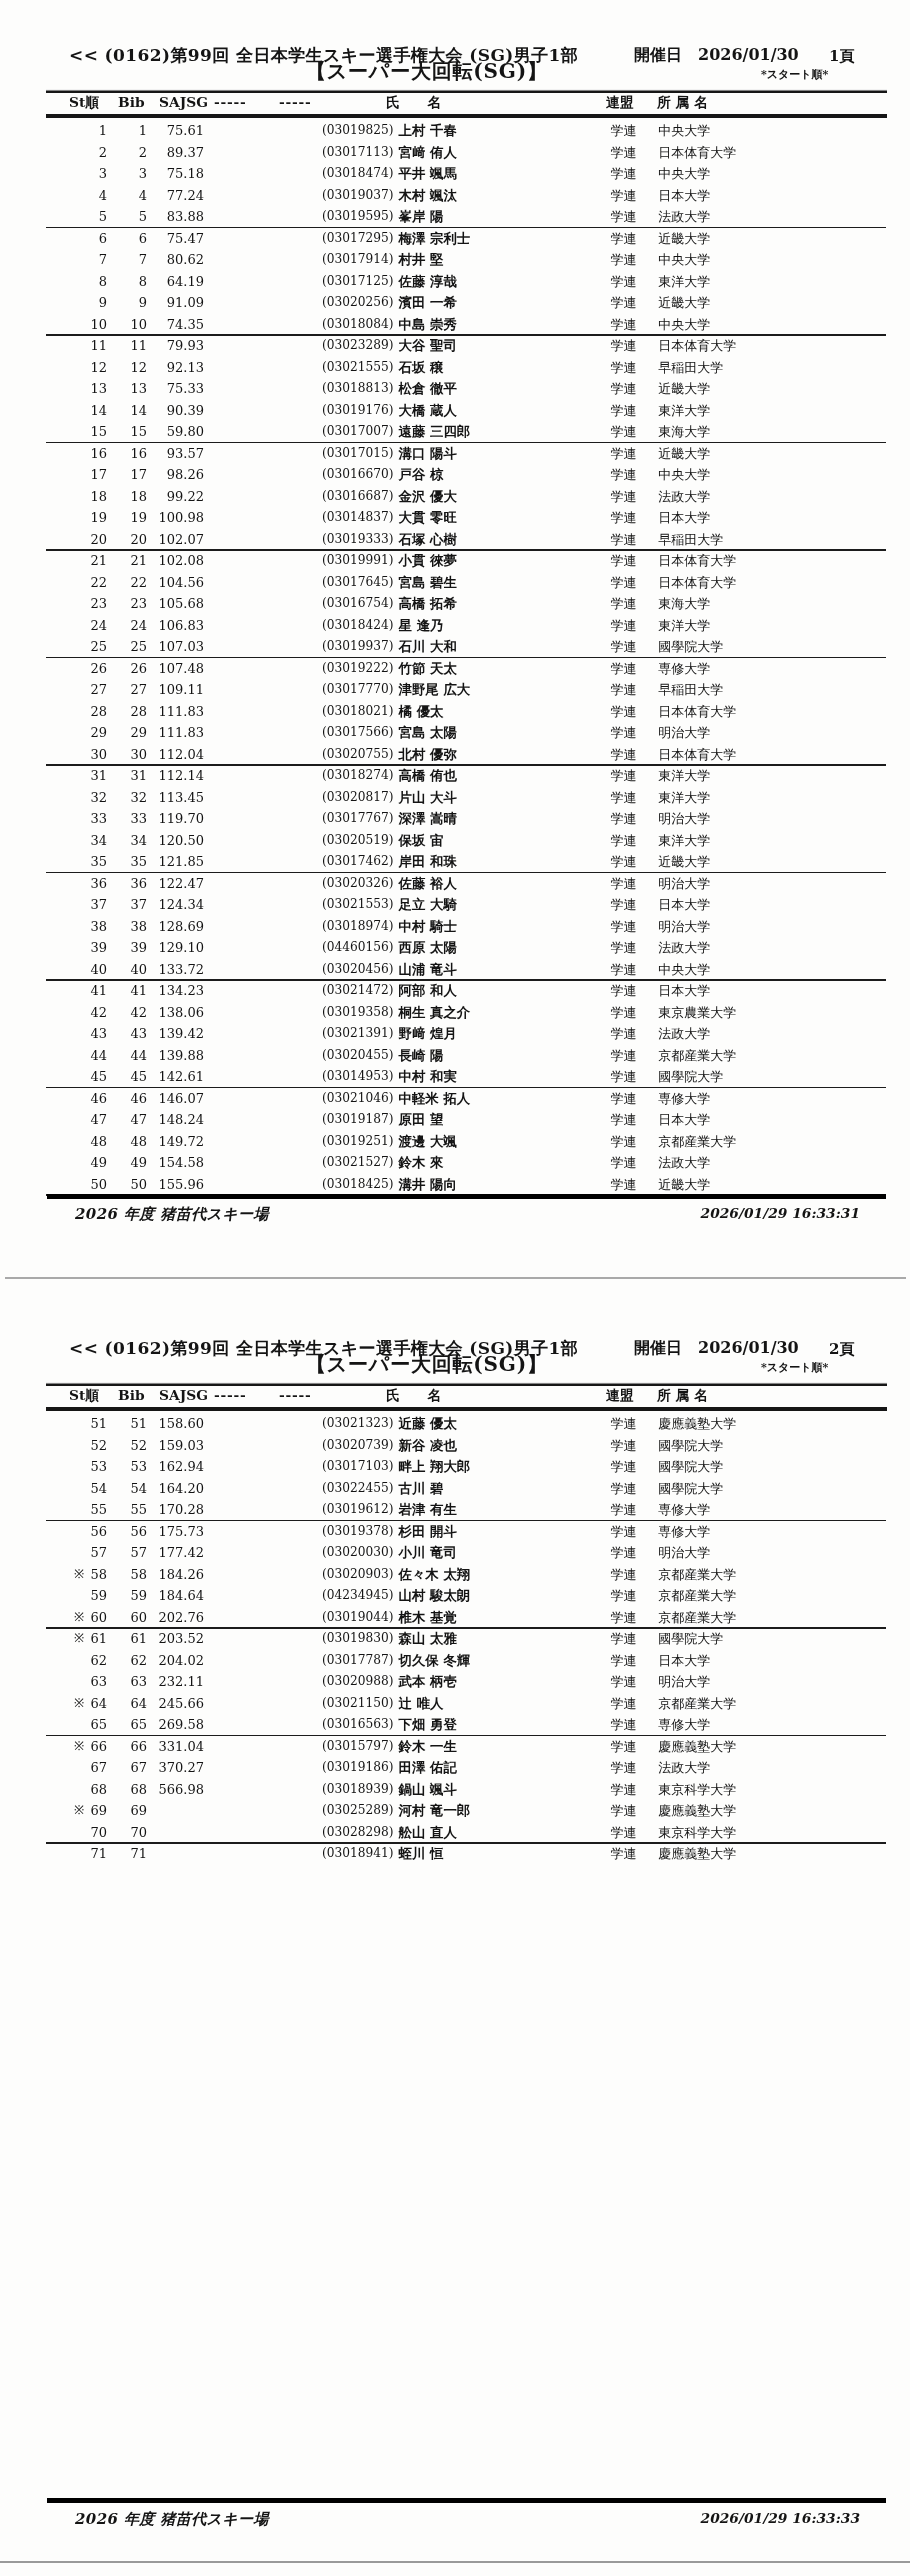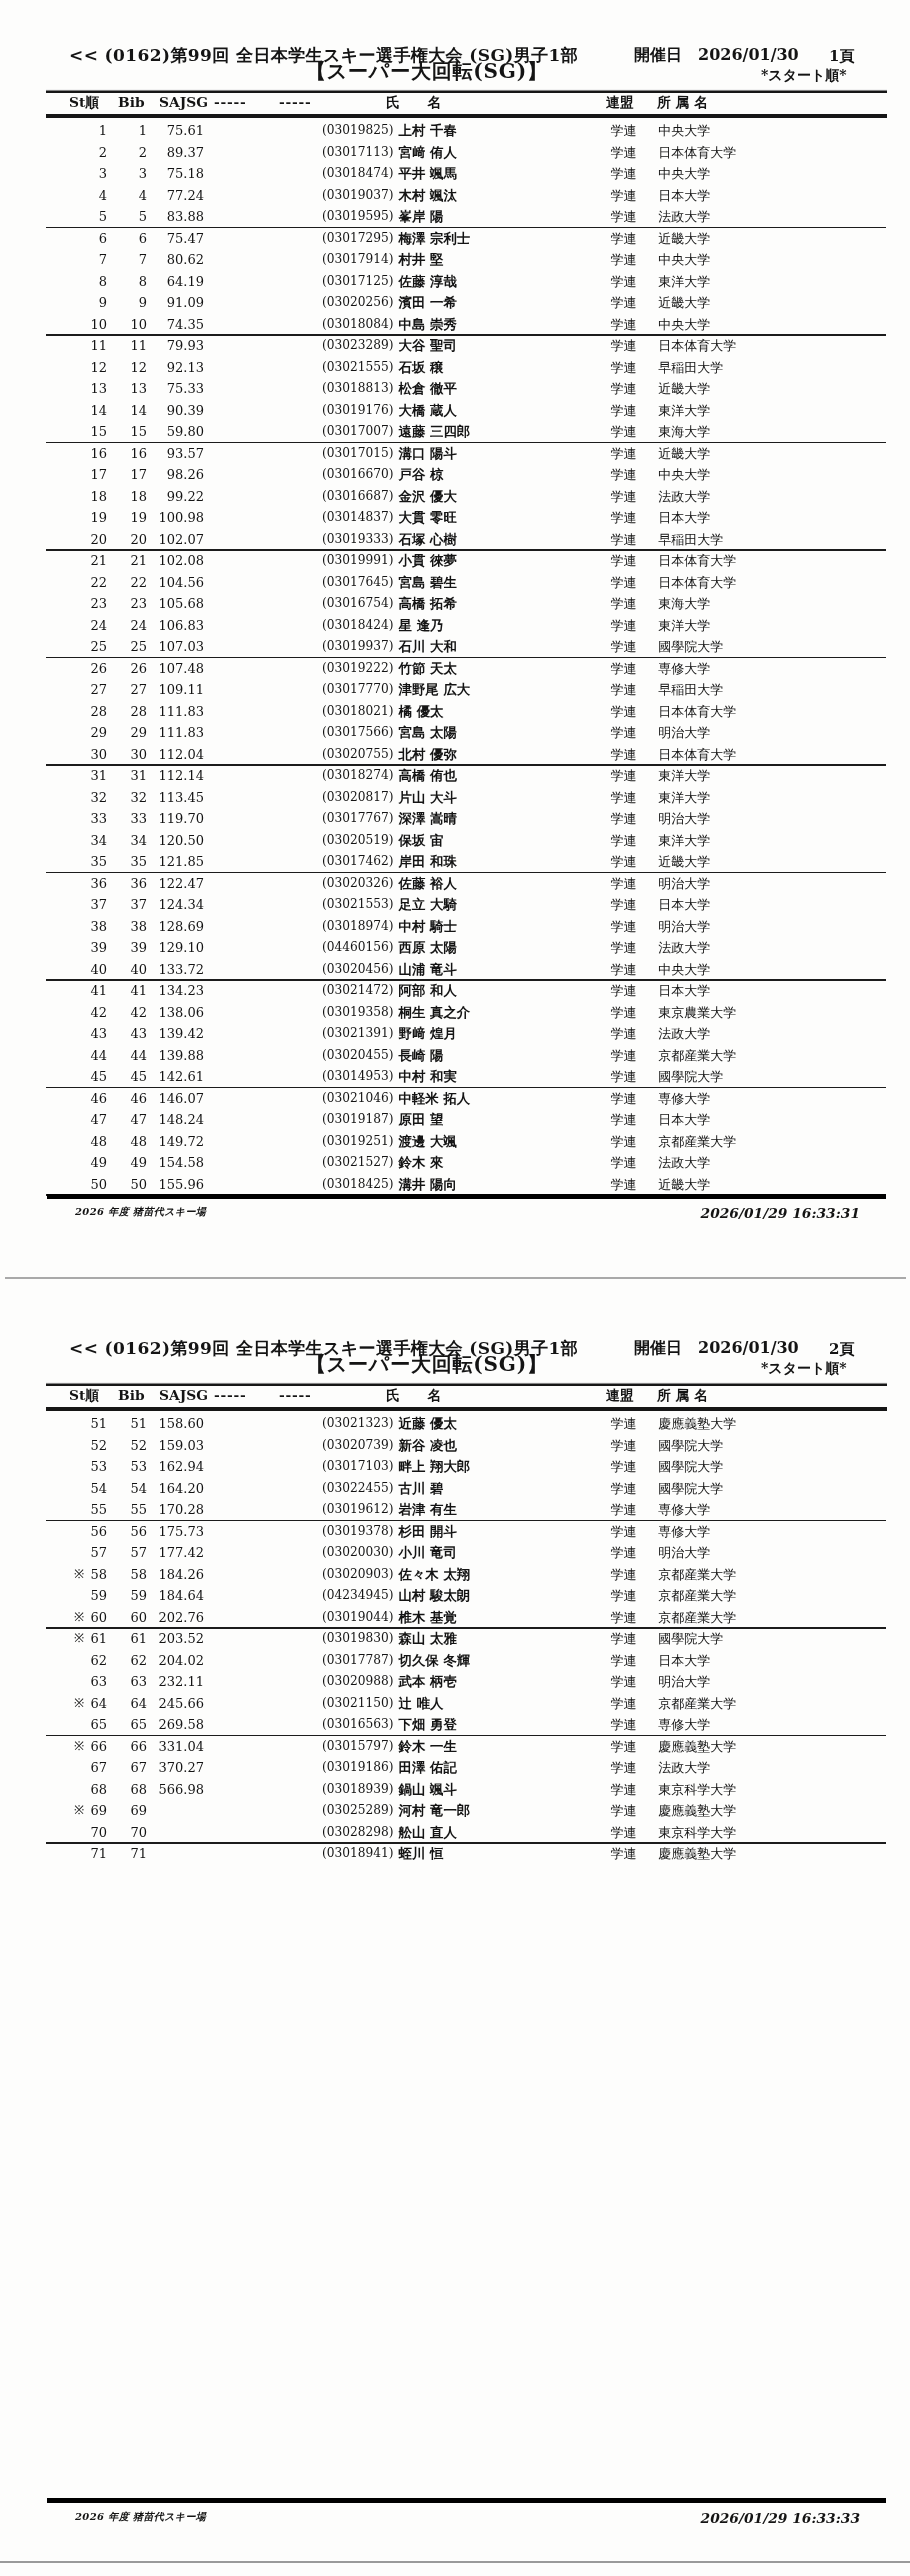--- a/index.html
+++ b/index.html
@@ -11,21 +11,21 @@
   }
   .page{position:absolute;left:0;width:910px;}
   .page-1{top:0;height:1278px;}
   .page-2{top:1293px;height:1283px;}
 
   .t-title{position:absolute;top:44px;left:69px;font-size:17px;font-weight:700;letter-spacing:0.4px;white-space:pre;}
   .t-datelabel{position:absolute;top:45px;left:634px;font-size:16px;font-weight:700;text-align:center;}
   .t-date{position:absolute;top:45px;left:698px;font-size:16px;font-weight:700;}
   .t-pageno{position:absolute;top:47px;left:829px;font-size:15px;font-weight:700;}
   .t-sub{position:absolute;top:58px;left:306px;font-size:20px;font-weight:700;letter-spacing:0.8px;}
-  .t-order{position:absolute;top:67px;left:761px;font-size:14px;font-weight:700;}
+  .t-order{position:absolute;top:67px;left:761px;font-size:11px;font-weight:700;}
 
   .rule-top{position:absolute;top:89px;left:46px;width:841px;height:3.8px;background:#161616;box-shadow:0 1.5px 0 #f1f1f1 inset;}
   .thead{position:absolute;top:94px;left:0;width:100%;height:24px;font-size:13.8px;font-weight:600;}
   .thead span{position:absolute;top:0;white-space:pre;}
   .h-st{left:69px;}
   .h-bib{left:118px;text-align:center;}
   .h-pts{left:159px;}
   .h-d1{left:214px;letter-spacing:0.8px;}
   .h-d2{left:279px;letter-spacing:0.8px;}
   .h-name{left:386px;}
@@ -45,21 +45,21 @@
   .c-bib{width:40px;text-align:right;}
   .c-pts{width:57px;text-align:right;}
   .c-code{margin-left:118px;width:72px;font-size:12.2px;}
   .c-name{margin-left:4.6px;width:212px;font-weight:700;font-size:13.4px;}
   .c-fed{width:40px;}
   .c-team{margin-left:7.6px;flex:1;}
 
   .rule-heavy{position:absolute;left:47px;width:839px;height:4.6px;background:#000;}
   .page-1 .rule-heavy{top:1194px;}
   .page-2 .rule-heavy{top:1205px;}
-  .f-left{position:absolute;left:75px;font-size:10px;font-style:italic;font-weight:700;letter-spacing:0.4px;}
+  .f-left{position:absolute;left:75px;font-size:15px;font-style:italic;font-weight:700;letter-spacing:0.4px;}
   .f-right{position:absolute;right:50px;font-size:13.8px;font-style:italic;font-weight:700;}
   .page-1 .f-left,.page-1 .f-right{top:1205px;}
   .page-2 .f-left,.page-2 .f-right{top:1217px;}
 
   .page-divider{position:absolute;top:1277px;left:4.6px;width:901px;height:2.3px;background:#a9a9a9;}
   .bottom-edge{position:absolute;top:2561px;left:0;width:910px;height:2.3px;background:#9a9a9a;}
 </style>
 </head>
 <body>
 

